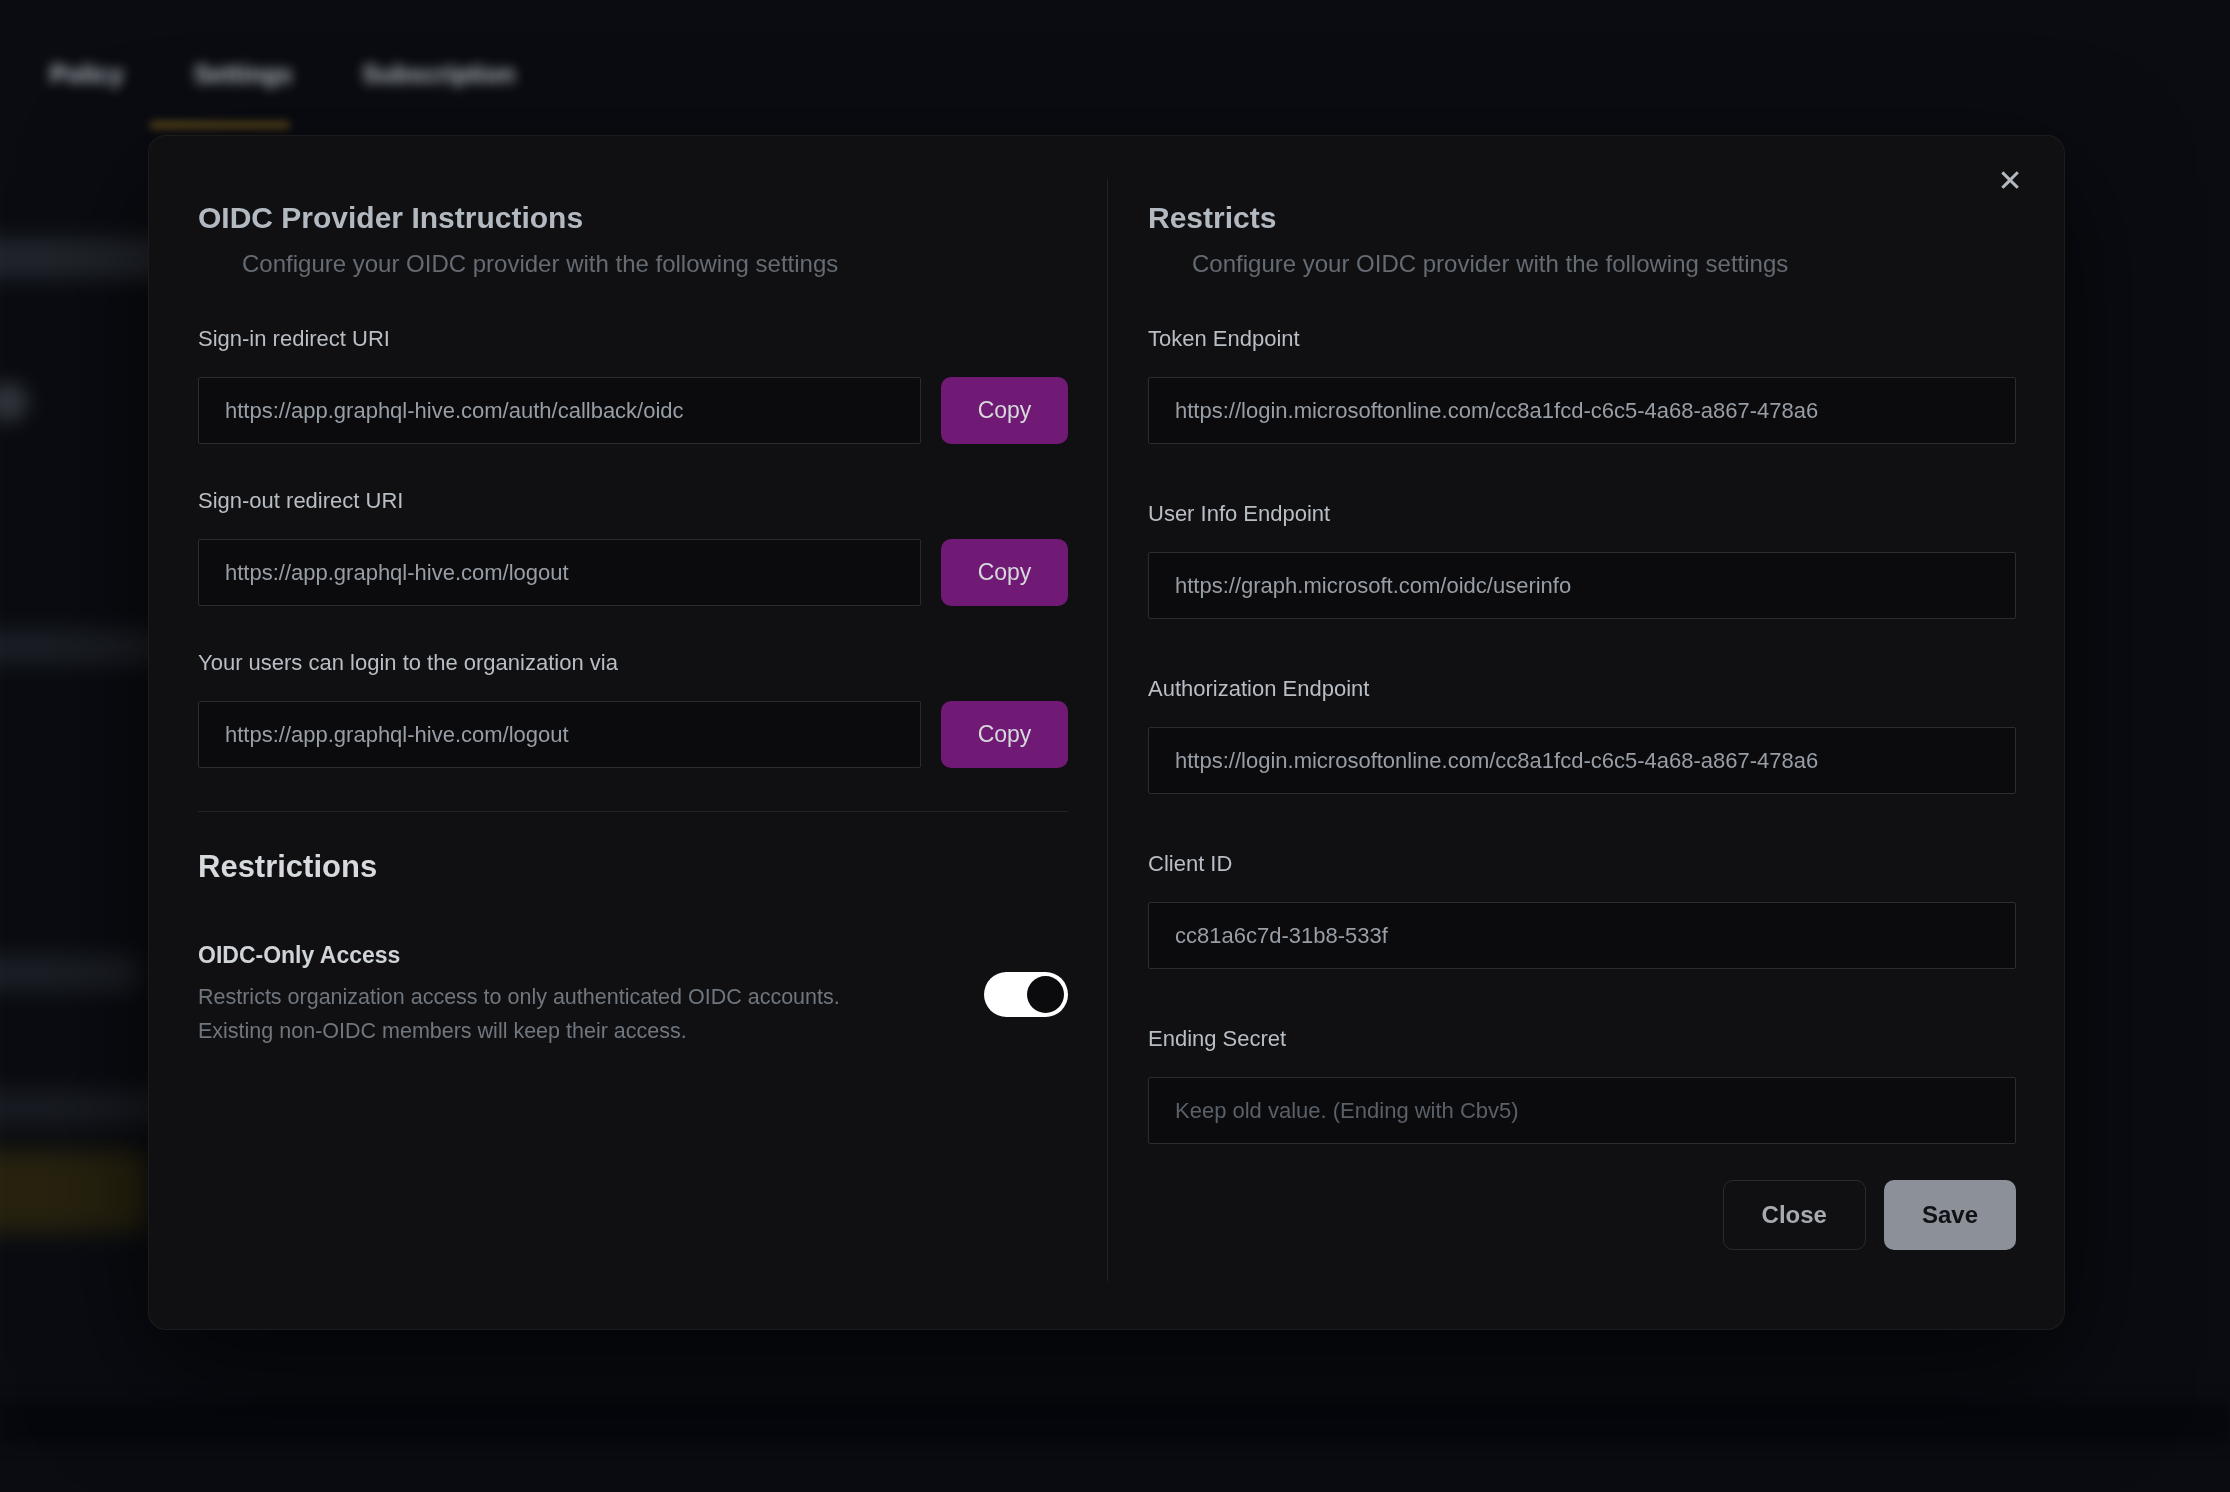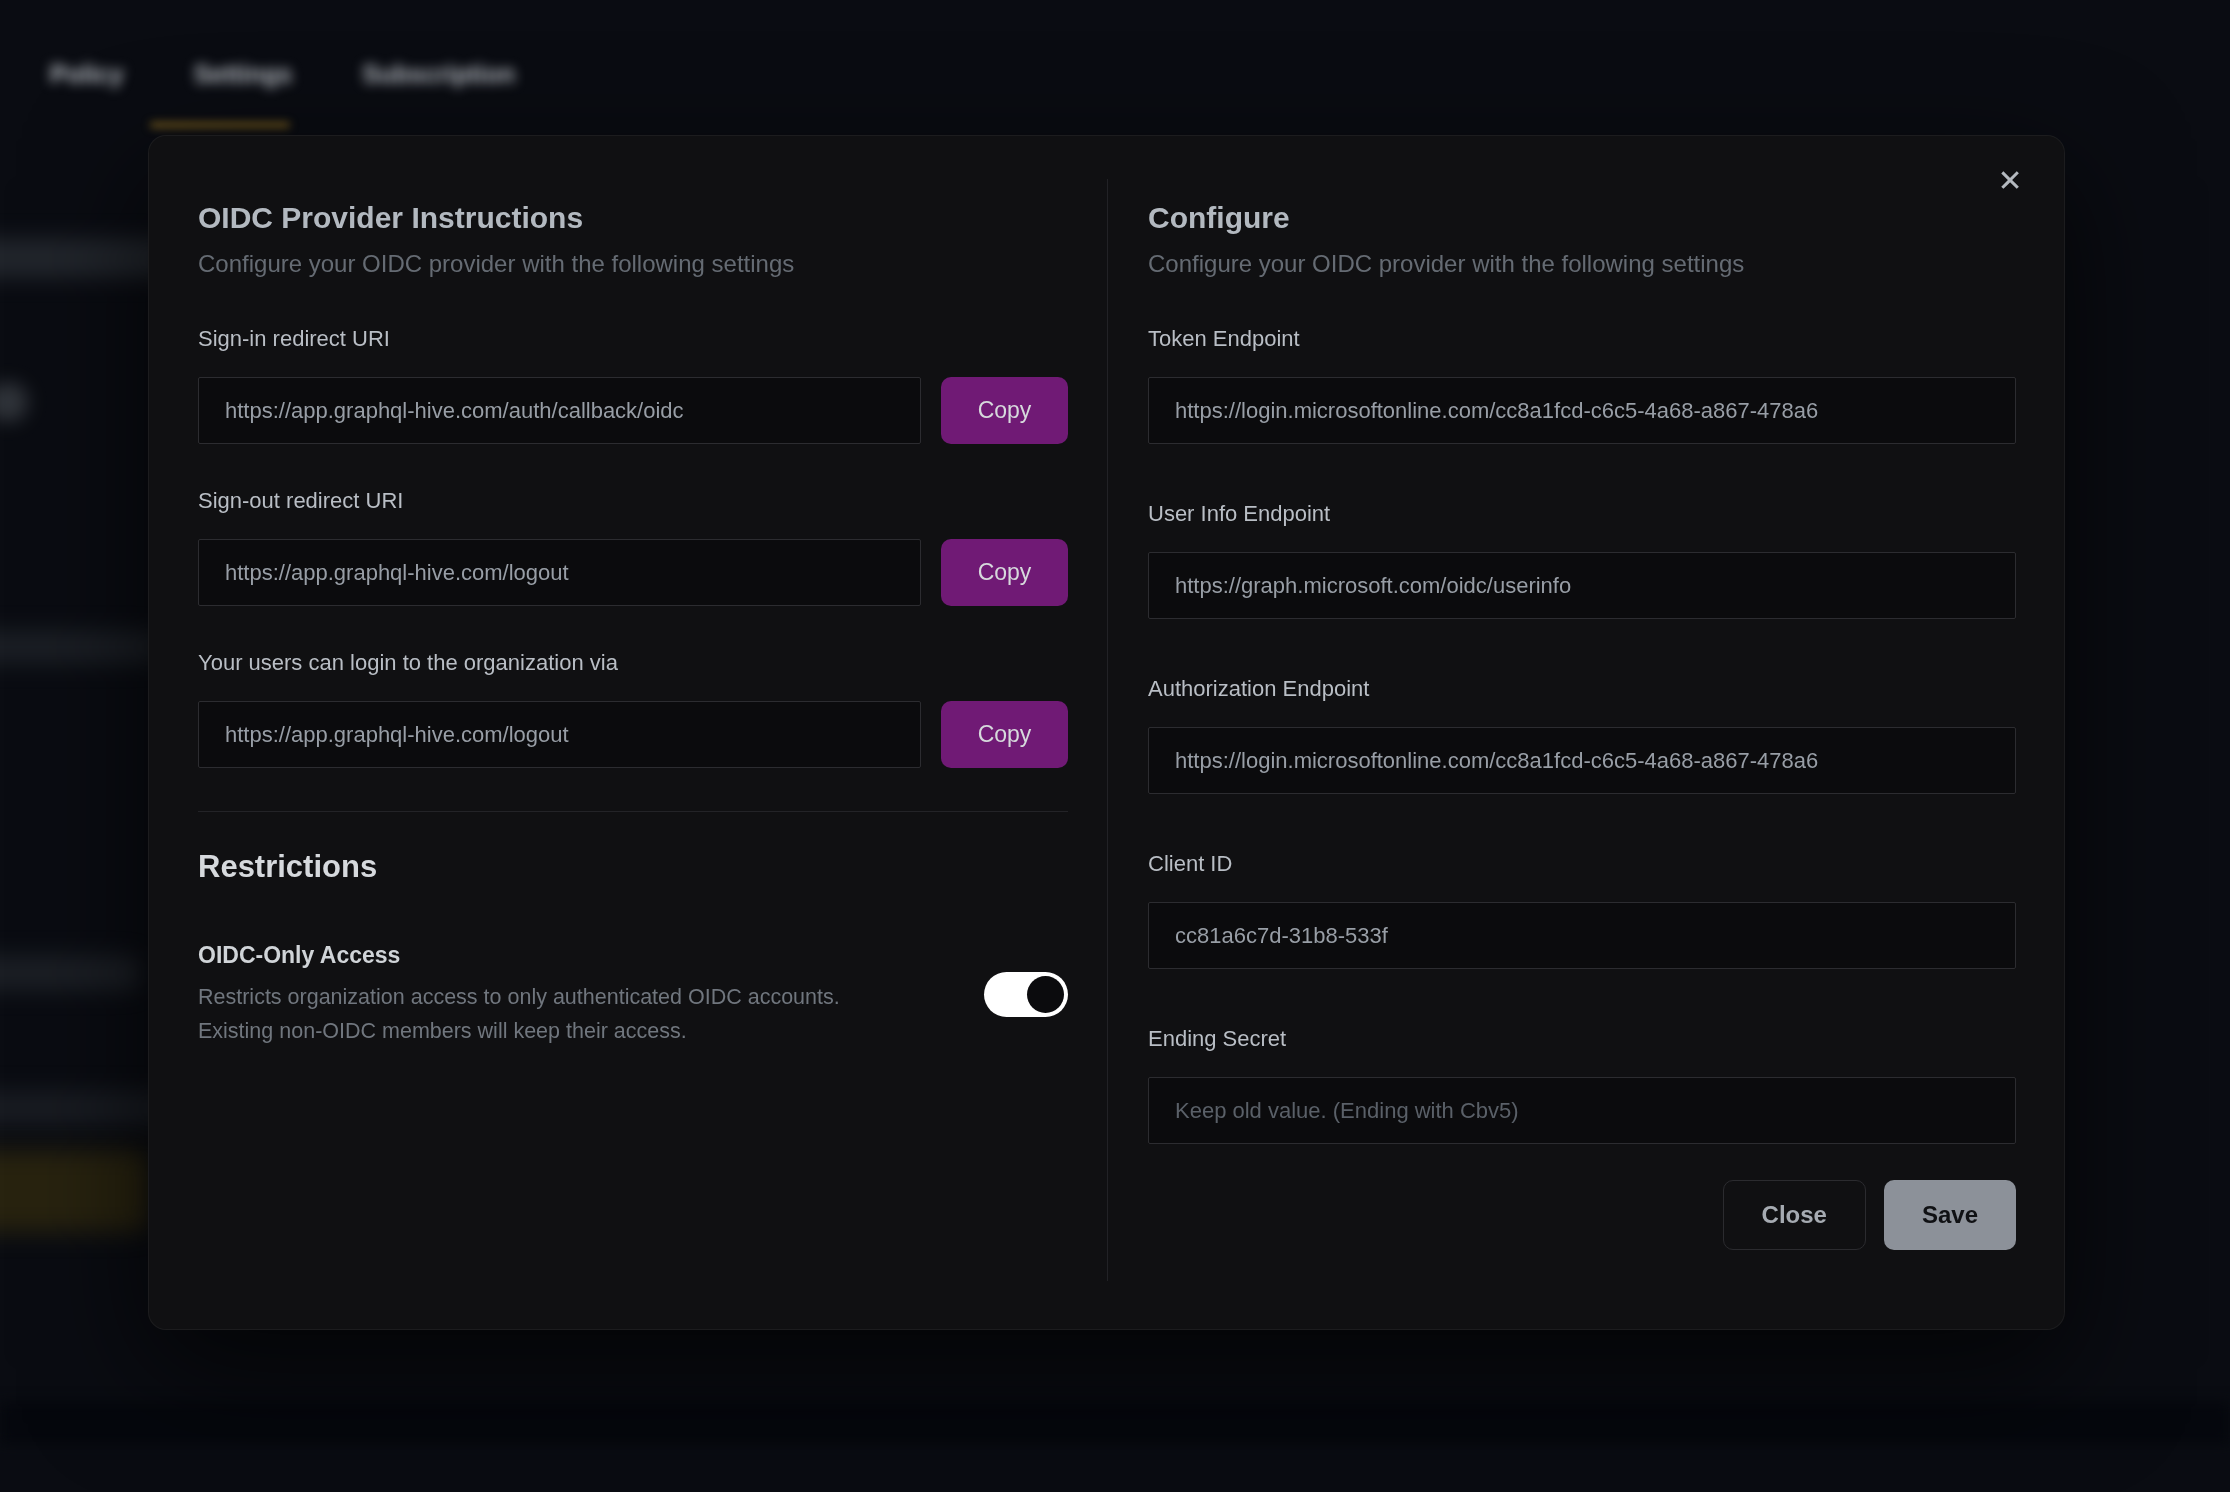--- a/index.html
+++ b/index.html
@@ -40,21 +40,21 @@
     display:flex; align-items:center; justify-content:center;
     font-size:30px; color:#b4b9bf; cursor:pointer; background:transparent; border:none;
     font-family:"Liberation Sans", sans-serif;
   }
   .col { position:absolute; top:63px; }
   .col-left  { left:49px;  width:870px; }
   .col-right { left:999px; width:868px; }
   .v-divider { position:absolute; left:958px; top:43px; height:1102px; width:1px; background:#222226; }
 
   .sec-title { font-size:30px; line-height:38px; font-weight:600; color:#b3b9c0; margin-bottom:12px; }
-  .sec-sub   { font-size:24px; line-height:30px; font-weight:400; color:#656b73; margin-bottom:46px; }
+  .sec-sub   { font-size:24px; line-height:30px; font-weight:400; color:#656b73; margin-bottom:46px;margin-left:44px; }
 
   .field { }
   .field-left  { margin-bottom:43px; }
   .field-right { margin-bottom:56px; }
   .field-label { font-size:22px; line-height:28px; font-weight:500; color:#b9bec5; margin-bottom:24px; }
   .field-row { display:flex; gap:20px; }
   .text-input {
     flex:1; height:67px; background:#0b0b0d;
     border:1px solid #2c2c30; border-radius:2px;
     color:#989ea6; font-size:22px; padding:0 26px;
@@ -153,21 +153,21 @@
           <span>Existing non-OIDC members will keep their access.</span>
         </div>
       </div>
       <div class="toggle">
         <div class="toggle-knob"></div>
       </div>
     </div>
   </div>
 
   <div class="col col-right">
-    <div class="sec-title">Configure</div>
+    <div class="sec-title">Restricts</div>
     <div class="sec-sub">Configure your OIDC provider with the following settings</div>
 
     <div class="field field-right">
       <div class="field-label">Token Endpoint</div>
       <input class="text-input" readonly="" value="https://login.microsoftonline.com/cc8a1fcd-c6c5-4a68-a867-478a6" style="">
     </div>
 
     <div class="field field-right">
       <div class="field-label">User Info Endpoint</div>
       <input class="text-input" readonly="" value="https://graph.microsoft.com/oidc/userinfo" style="">

